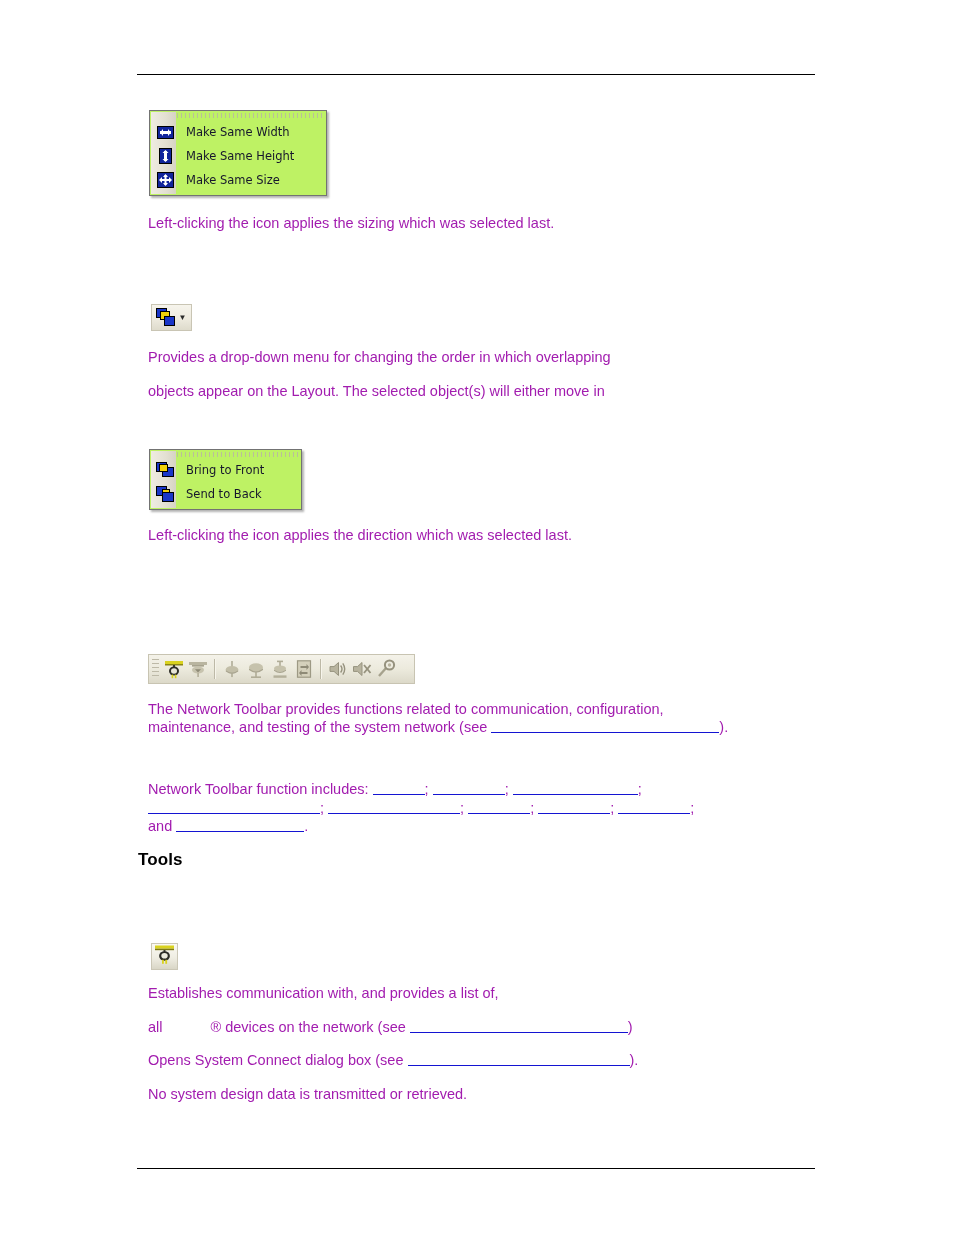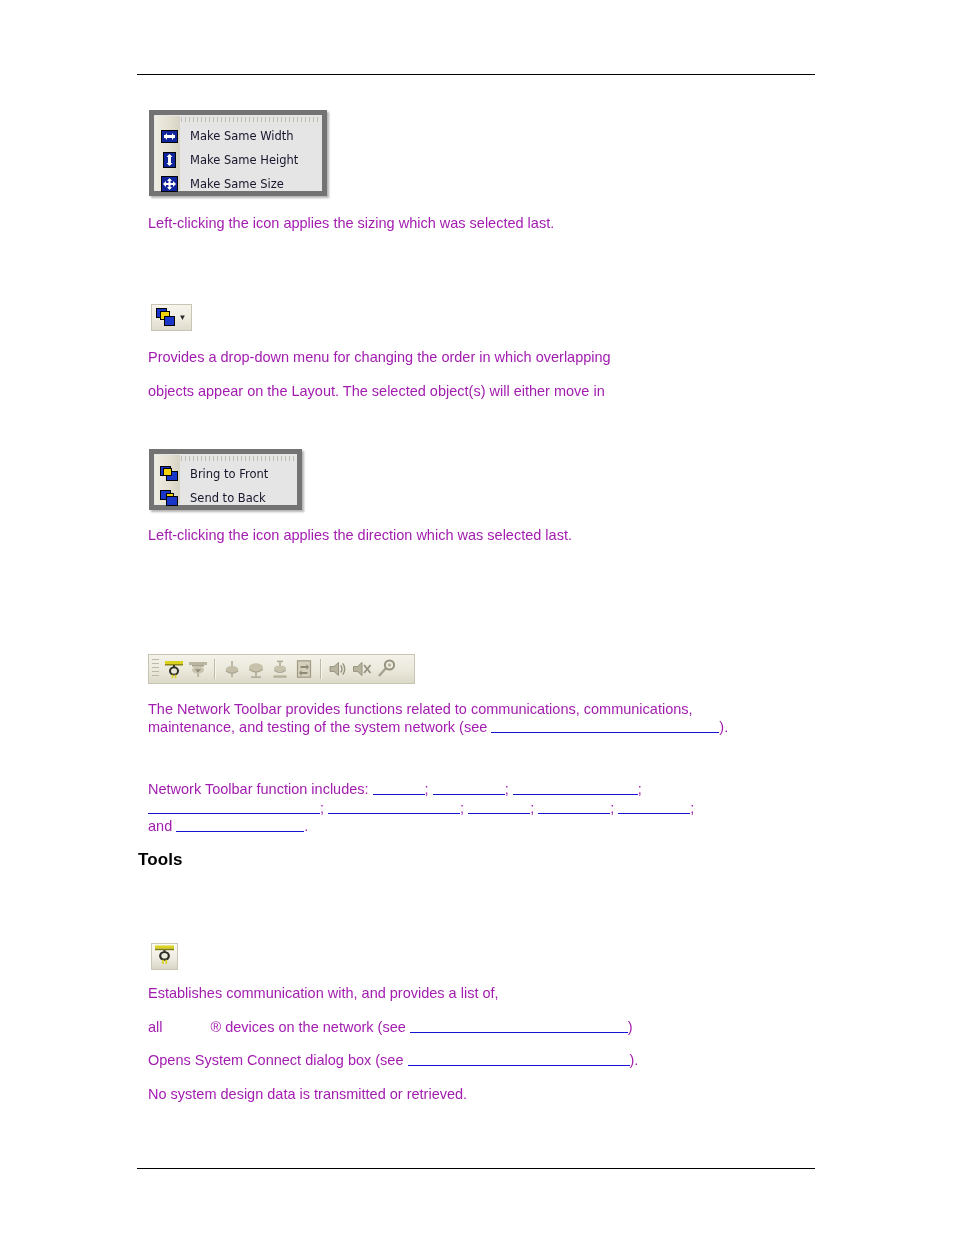--- a/index.html
+++ b/index.html
@@ -58,22 +58,22 @@
     display: inline-block;
     border-bottom: 1.4px solid #1414d2;
     vertical-align: baseline;
     height: 13px;
     margin-bottom: -1px;
   }
 
   
   .menu {
     position: absolute;
-    background: #e5e5e5;
-    border: 5px solid #737373;
+    background: #bef264;
+    border: 1px solid #737373;
     box-shadow: 1.5px 1.5px 2px rgba(0,0,0,0.30);
     box-sizing: border-box;
     padding: 2px 0 2px 0;
   }
   .menu .menu-gutter {
     position: absolute;
     left: 1px;
     top: 1px;
     bottom: 1px;
     width: 25px;
@@ -362,21 +362,21 @@
 
     <span class="net-icon">
       <svg width="22" height="22" viewBox="0 0 22 22">
         <path d="M4 18 L11.5 9.5" stroke="#a6a28d" stroke-width="2.4"></path>
         <circle cx="14.5" cy="7" r="4.6" fill="none" stroke="#96927e" stroke-width="2"></circle>
         <circle cx="14.5" cy="7" r="1.7" fill="#b8b49f"></circle>
       </svg>
     </span>
   </div>
 
-  <div class="body-text" style="left:148px; top:701px;">The Network Toolbar provides functions related to communications, communications,</div>
+  <div class="body-text" style="left:148px; top:701px;">The Network Toolbar provides functions related to communication, configuration,</div>
   <div class="body-text" style="left:148px; top:719px;text-align:right;">
     <span>maintenance, and testing of the system network (see </span><span class="blank" style="width:228px;"></span><span>).</span>
   </div>
 
   <div class="body-text" style="left:148px; top:781px;">
     <span>Network Toolbar function includes: </span><span class="blank" style="width:52px;"></span><span>;</span>
     <span class="blank" style="width:72px;"></span><span>;</span>
     <span class="blank" style="width:125px;"></span><span>;</span>
   </div>
 

